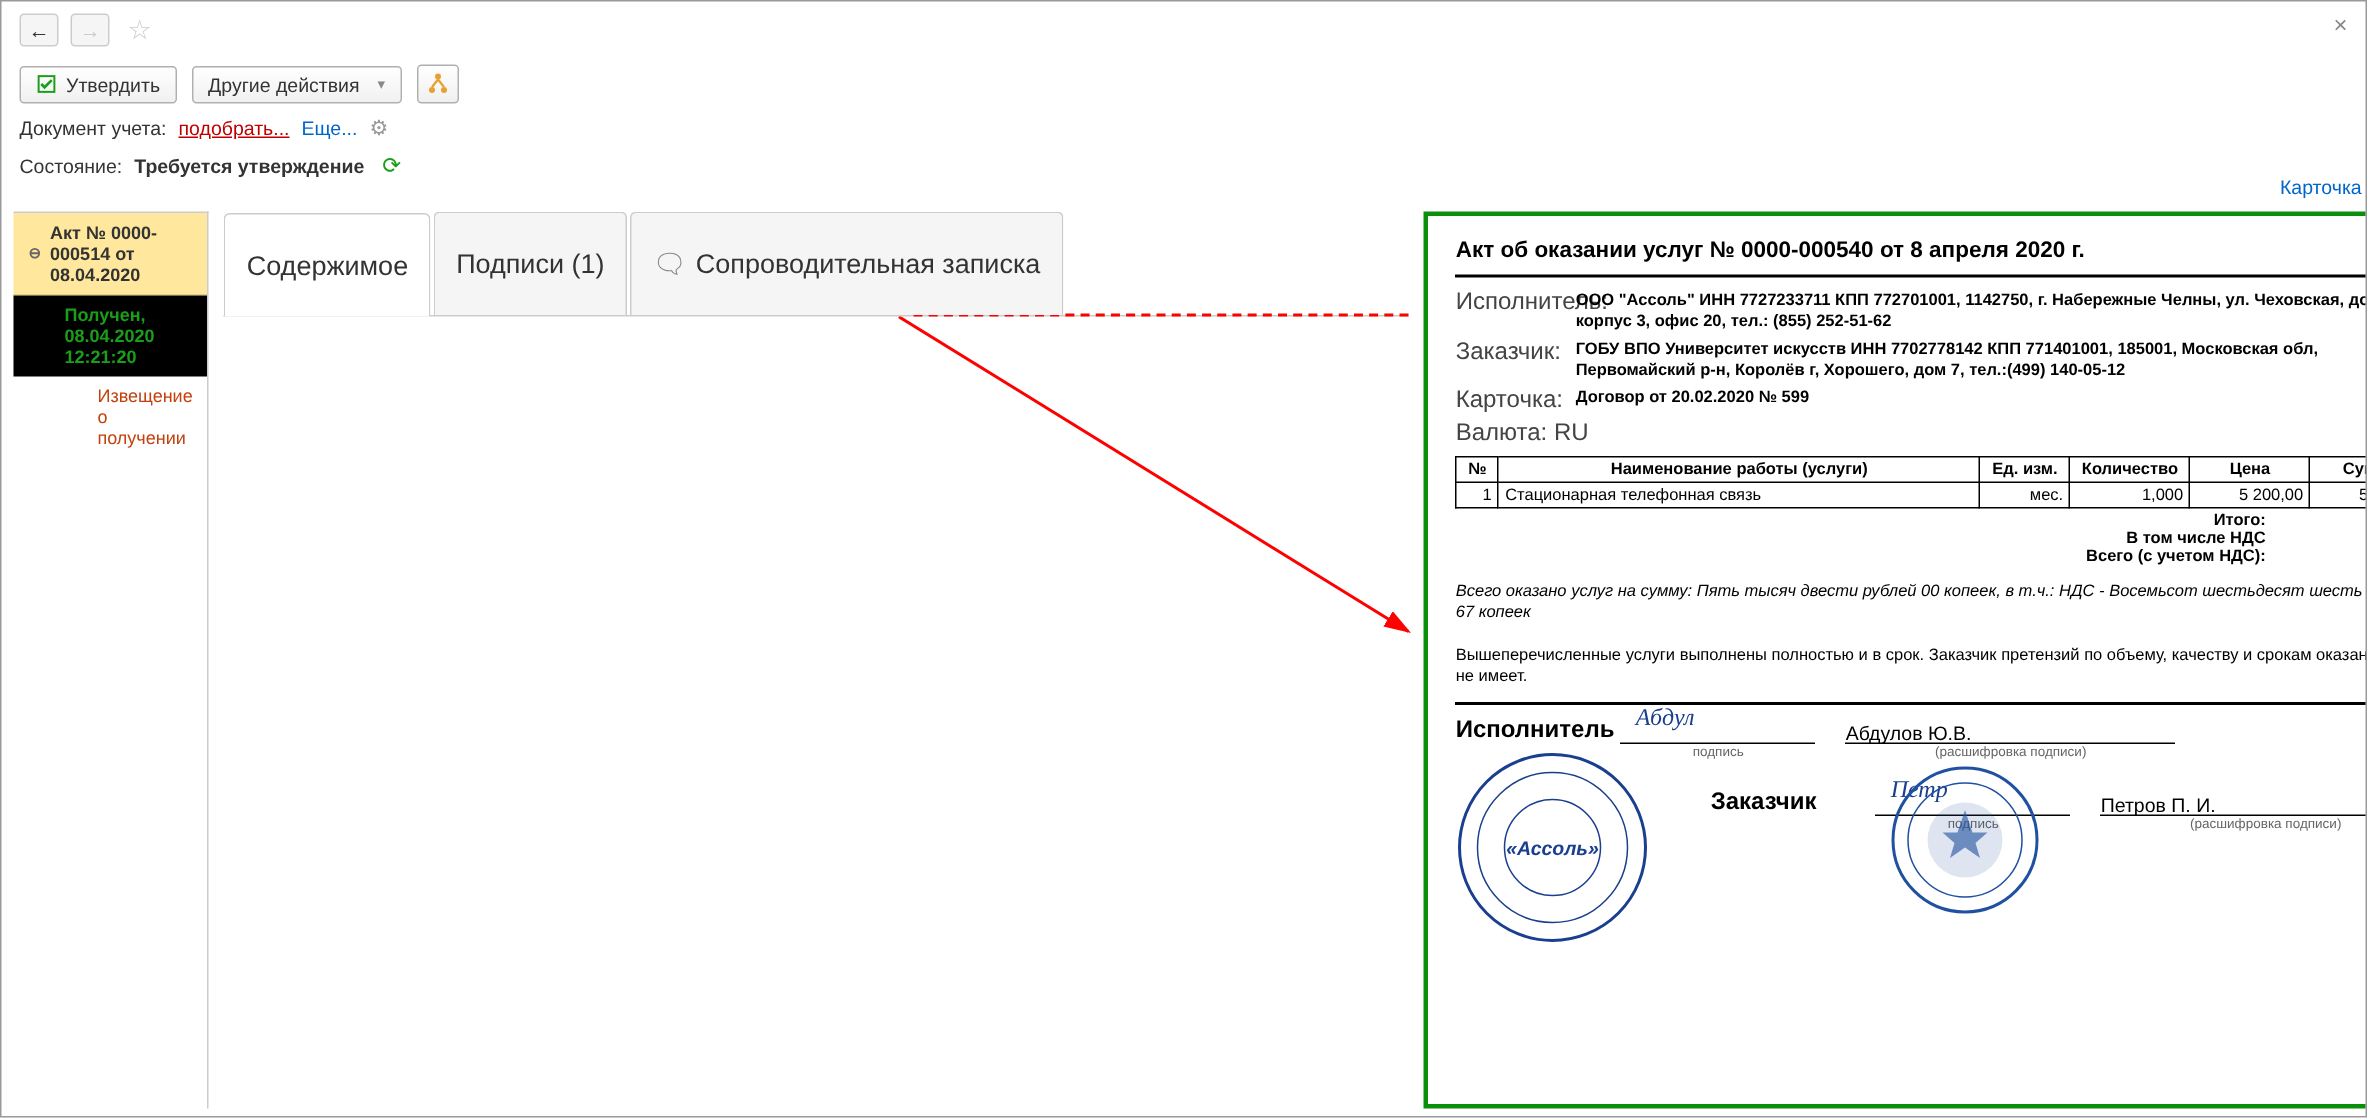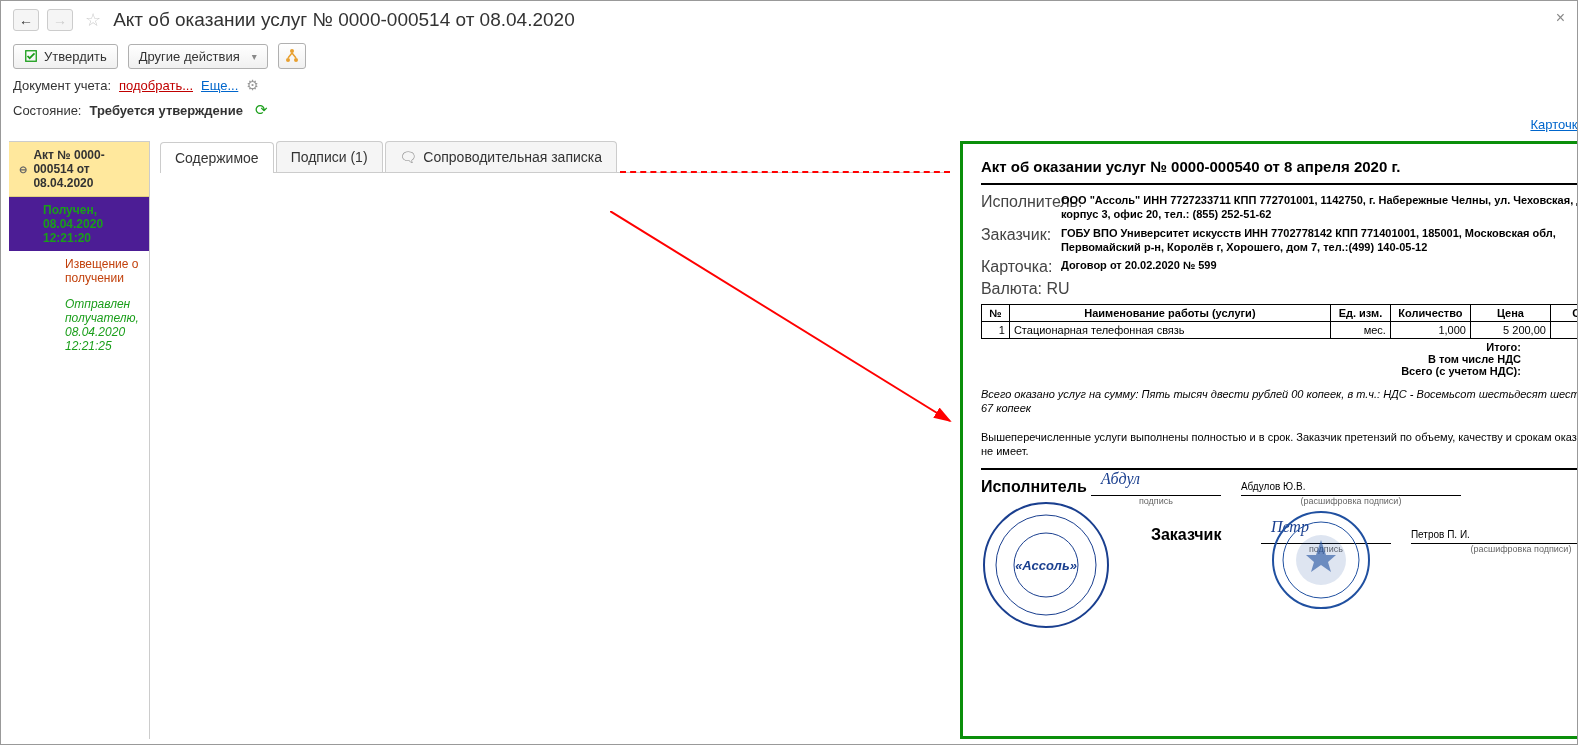--- a/index.html
+++ b/index.html
@@ -10,35 +10,35 @@
 .star-icon { color: #ccc; font-size: 18px; margin: 0 4px; }
 .title { font-size: 19px; color: #333; }
 .close-x { position: absolute; top: 8px; right: 12px; font-size: 16px; color: #888; cursor: pointer; }
 .toolbar { display: flex; align-items: center; padding: 4px 12px; gap: 10px; }
 .btn { border: 1px solid #b0b0b0; background: linear-gradient(#fff,#f0f0f0); border-radius: 3px; padding: 4px 10px; display: flex; align-items: center; gap: 6px; cursor: pointer; font-size: 13px; }
 .btn .approve-icon { width: 14px; height: 14px; display: inline-block; }
 .dropdown-arrow::after { content: "▾"; margin-left: 6px; color: #888; font-size: 10px; }
 .icon-btn { width: 28px; height: 26px; border: 1px solid #b0b0b0; background: linear-gradient(#fff,#f0f0f0); border-radius: 3px; display: flex; align-items: center; justify-content: center; cursor: pointer; }
 .info-row { padding: 4px 12px; display: flex; align-items: center; gap: 8px; font-size: 13px; }
 .link-red { color: #c00000; text-decoration: underline; cursor: pointer; }
-.link-blue { color: #0066cc; text-decoration: underline; cursor: pointer; }
+.link-blue { color: #0066cc; cursor: pointer; }
 .gear-icon { color: #999; font-size: 14px; }
 .status-bold { font-weight: bold; }
 .refresh-icon { color: #1a9e1a; font-size: 15px; margin-left: 4px; cursor: pointer; }
 .main-area { display: flex; position: absolute; top: 140px; bottom: 5px; left: 8px; right: 6px; }
 .left-panel { width: 362px; border-top: 1px solid #ccc; border-right: 1px solid #ccc; }
 .tree-node { padding: 6px 10px; font-size: 12px; }
 .tree-root { background: #ffe89d; font-weight: bold; display: flex; align-items: center; gap: 6px; border-bottom: 1px solid #e0d080; }
 .tree-collapse { color: #666; font-size: 10px; }
-.tree-received { background: #4c1d95; color: #1a9e1a; font-weight: bold; padding-left: 34px; }
+.tree-received { background: #000000; color: #1a9e1a; font-weight: bold; padding-left: 34px; }
 .tree-notif { padding-left: 56px; color: #c2410c; }
 .tree-sent { padding-left: 56px; color: #1a9e1a; font-style: italic; }
 .middle-panel { flex: 1; padding: 0 10px; position: relative; }
 .tabs { display: flex; border-bottom: 1px solid #ccc; }
-.tab { padding: 7px 14px; border: 1px solid #ccc; border-bottom: none; background: #f5f5f5; border-radius: 4px 4px 0 0; margin-right: 2px; cursor: pointer; font-size: 14px; display: flex; align-items: flex-start; gap: 6px; }
+.tab { padding: 23px 14px; border: 1px solid #ccc; border-bottom: none; background: #f5f5f5; border-radius: 4px 4px 0 0; margin-right: 2px; cursor: pointer; font-size: 18px; display: flex; align-items: flex-end; gap: 6px; }
 .tab.active { background: #fff; position: relative; top: 1px; }
 .tab-icon { color: #888; }
 .file-row { padding: 16px 0 4px 0; display: flex; align-items: center; gap: 20px; font-size: 13px; }
 .pdf-icon { width: 18px; height: 18px; border: 1px solid #c00; color: #c00; display: flex; align-items: center; justify-content: center; font-size: 9px; font-weight: bold; border-radius: 2px; }
 .file-link { color: #0066cc; text-decoration: underline; cursor: pointer; }
 .red-underline { border-bottom: 2px dashed #ff0000; width: 330px; margin-left: 460px; margin-top: -2px; }
 .red-arrow { position: absolute; top: 70px; left: 460px; width: 350px; height: 220px; pointer-events: none; }
 .right-panel { width: 750px; position: relative; }
 .card-link { position: absolute; top: -24px; right: 0; }
 .doc-preview { border: 3px solid #0a8f0a; height: 100%; padding: 14px 18px; font-family: Arial, sans-serif; font-size: 12px; color: #000; overflow: hidden; }
@@ -56,32 +56,31 @@
 .doc-totals .tlabel { font-weight: bold; min-width: 140px; text-align: right; }
 .doc-totals .tval { min-width: 80px; text-align: right; font-weight: bold; }
 .doc-text { font-style: italic; font-size: 11px; margin-top: 10px; line-height: 1.3; }
 .doc-text2 { font-size: 11px; margin-top: 14px; text-align: justify; line-height: 1.3; }
 .doc-sigs { margin-top: 10px; border-top: 2px solid #000; padding-top: 8px; position: relative; height: 180px; }
 .sig-row { display: flex; align-items: flex-start; gap: 20px; margin-bottom: 20px; }
 .sig-label { font-weight: bold; width: 90px; font-size: 16px; }
 .sig-block { text-align: center; font-size: 9px; color: #666; }
 .sig-line { border-bottom: 1px solid #000; width: 130px; height: 18px; position: relative; }
 .sig-script { position: absolute; top: -8px; left: 10px; font-family: cursive; color: #1a3f8f; font-style: italic; font-size: 16px; }
-.sig-line2 { border-bottom: 1px solid #000; width: 220px; height: 18px; position: relative; font-size: 10px; color: #000; padding-top: 3px; text-align: left; }
+.sig-line2 { border-bottom: 1px solid #000; width: 220px; height: 18px; position: relative; font-size: 13px; color: #000; padding-top: 3px; text-align: left; }
 .stamp1 { position: absolute; top: 30px; left: 0px; width: 130px; height: 130px; }
 .stamp2 { position: absolute; top: 40px; left: 290px; width: 100px; height: 100px; }
 </style>
 </head>
 <body>
 
 <div class="header">
   <div class="nav-btn">←</div>
   <div class="nav-btn disabled">→</div>
   <span class="star-icon">☆</span>
-  <span class="title">Акт об оказании услуг № 0000-000514 от 08.04.2020</span>
 </div>
 <span class="close-x">×</span>
 
 <div class="toolbar">
   <div class="btn">
     <svg class="approve-icon" viewBox="0 0 16 16">
         <rect x="2" y="2" width="12" height="12" fill="none" stroke="#1a9e1a" stroke-width="1.5"></rect>
         <path d="M4 8 l2.5 2.5 L12 5" fill="none" stroke="#1a9e1a" stroke-width="2"></path>
       </svg>
     <span>Утвердить</span>
@@ -115,23 +114,20 @@
   <div class="left-panel">
     <div class="tree-node tree-root">
       <span class="tree-collapse">⊖</span>
       <span>Акт № 0000-000514 от 08.04.2020</span>
     </div>
     <div class="tree-node tree-received">
       <span>Получен, 08.04.2020 12:21:20</span>
     </div>
     <div class="tree-node tree-notif">
       <span>Извещение о получении</span>
-    </div>
-    <div class="tree-node tree-sent">
-      <span>Отправлен получателю, 08.04.2020 12:21:25</span>
     </div>
   </div>
 
   <div class="middle-panel">
     <div class="tabs">
       <div class="tab active">
           <span>Содержимое</span>
         </div>
       <div class="tab">
           <span>Подписи (1)</span>

